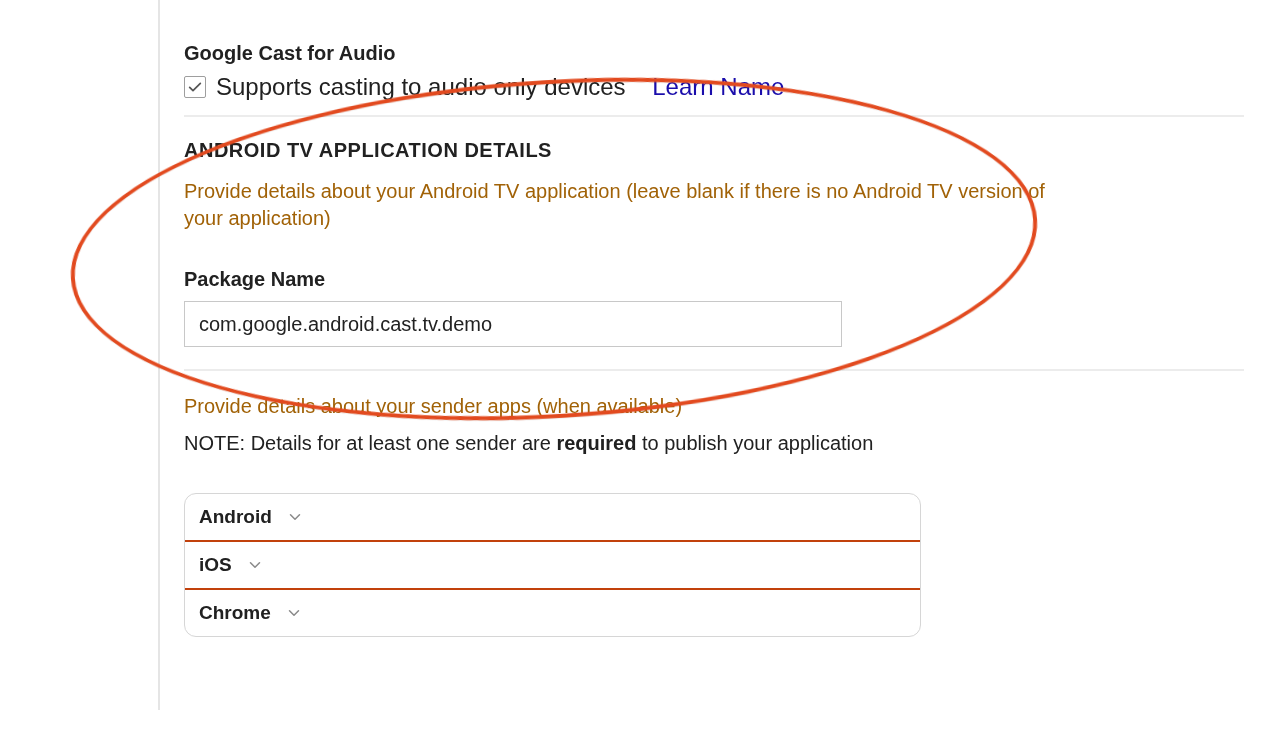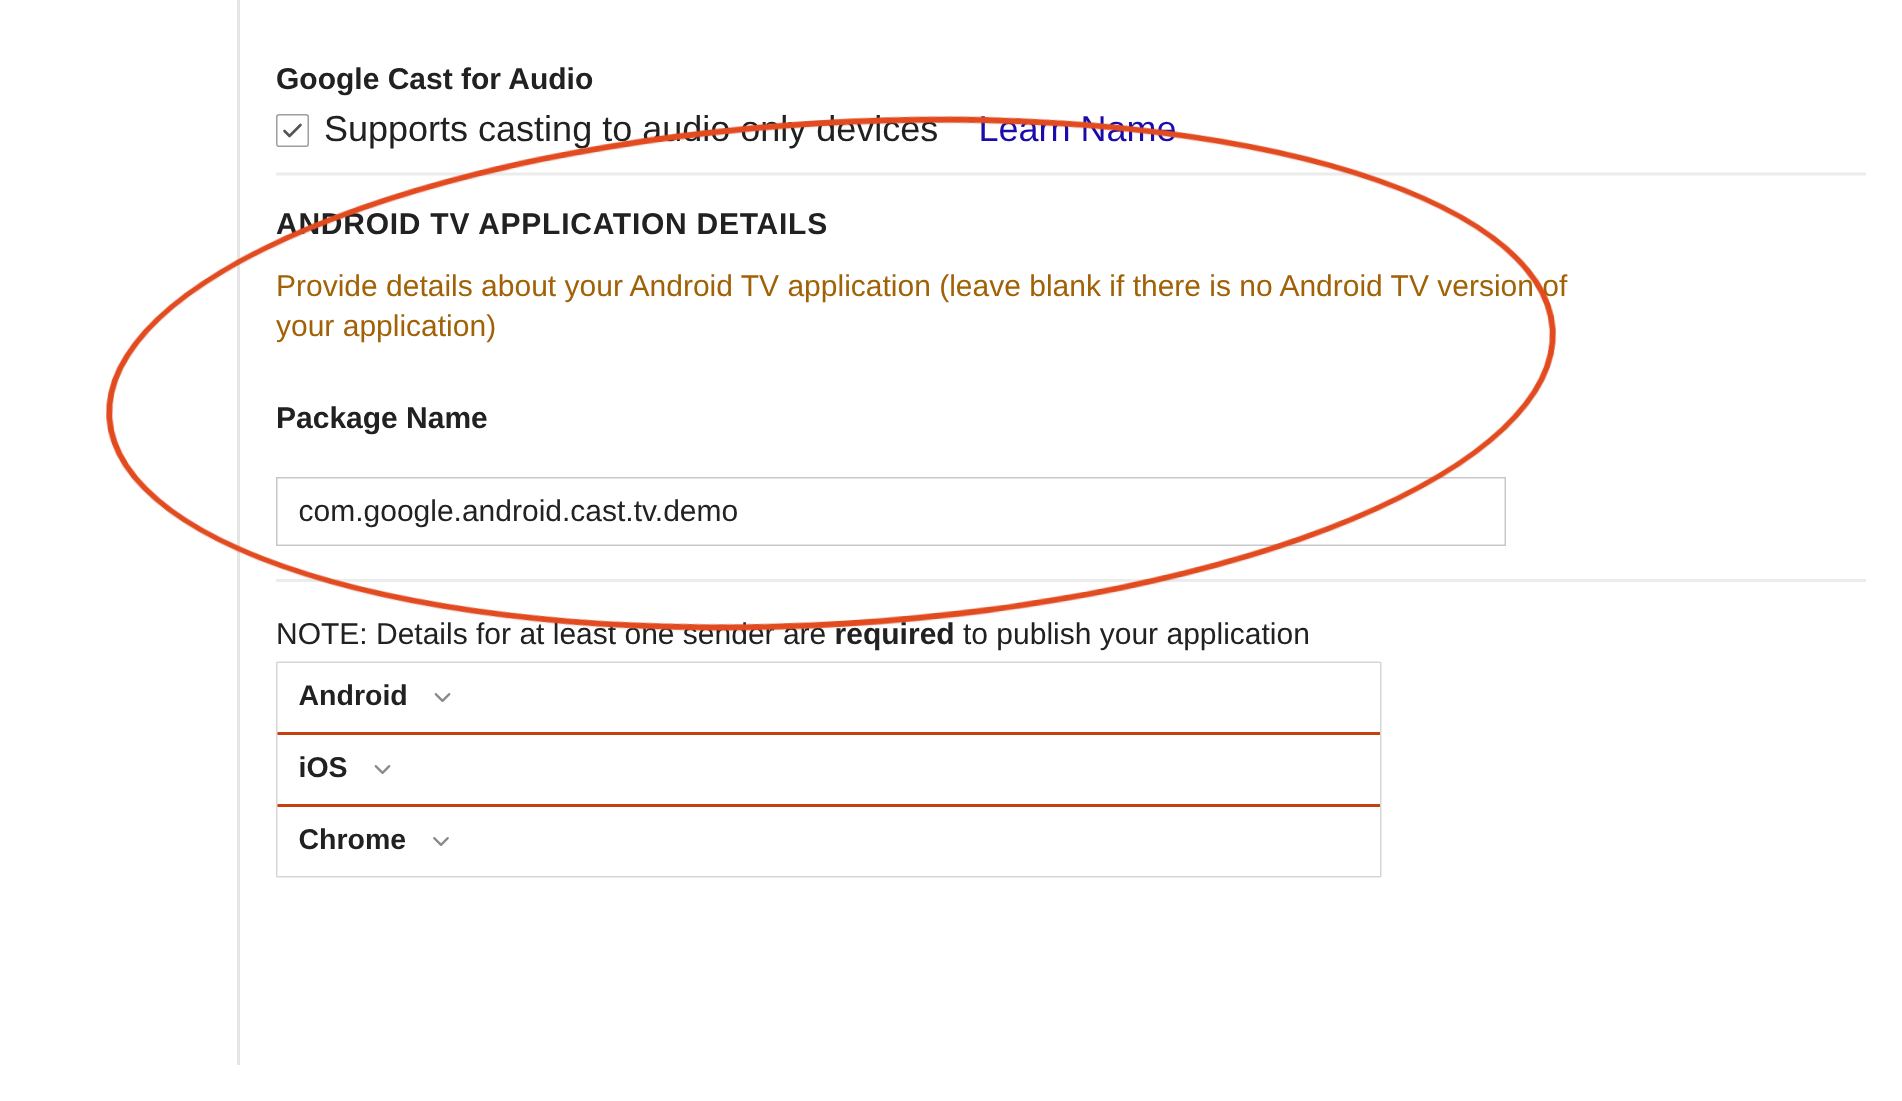--- a/index.html
+++ b/index.html
@@ -69,38 +69,38 @@
     line-height: 1.35;
     margin-top: 16px;
     max-width: 900px;
   }
   .label {
     font-size: 20px;
     font-weight: 700;
     margin-top: 36px;
   }
   .text-input {
-    margin-top: 27px;
-    width: 820px;
+    margin-top: 10px;
+    width: 658px;
     height: 46px;
     border: 1px solid #c8c8c8;
     font-size: 20px;
     padding: 0 14px;
     box-sizing: border-box;
     color: #222;
     font-family: inherit;
     outline: none;
   }
-  .note { font-size: 20px; margin-top: 24px; }
+  .note { font-size: 20px; margin-top: 12px; }
   .note .req { font-weight: 700; }
   .sender-list {
-    margin-top: 6px;
+    margin-top: 38px;
     width: 735px;
     border: 1px solid #d6d6d6;
-    border-radius: 1px;
+    border-radius: 12px;
   }
   .sender-row {
     display: flex;
     align-items: center;
     gap: 14px;
     padding: 12px 14px;
     font-size: 19px;
     font-weight: 700;
     border-top: 2px solid #c2410c;
     cursor: pointer;
@@ -153,20 +153,21 @@
 
     
     <div class="section-heading-upper">ANDROID TV APPLICATION DETAILS</div>
     <div class="desc">Provide details about your Android TV application (leave blank if there is no Android TV version of your application)</div>
     <div class="label">Package Name</div>
     <input class="text-input" type="text" value="com.google.android.cast.tv.demo" style="">
 
     <hr class="divider" style="margin-top:22px">
 
     
+    <div class="desc">Provide details about your sender apps (when available)</div>
     <div class="note">
       <span>NOTE: Details for at least one sender are </span><span class="req">required</span><span> to publish your application</span>
     </div>
 
     <div class="sender-list">
       <div class="sender-row">
         <span>Android</span>
         <span class="chevron">
           <svg viewBox="0 0 24 24">
               <path d="M6 9l6 6 6-6" fill="none" stroke="currentColor" stroke-width="2" stroke-linecap="round" stroke-linejoin="round"></path>

